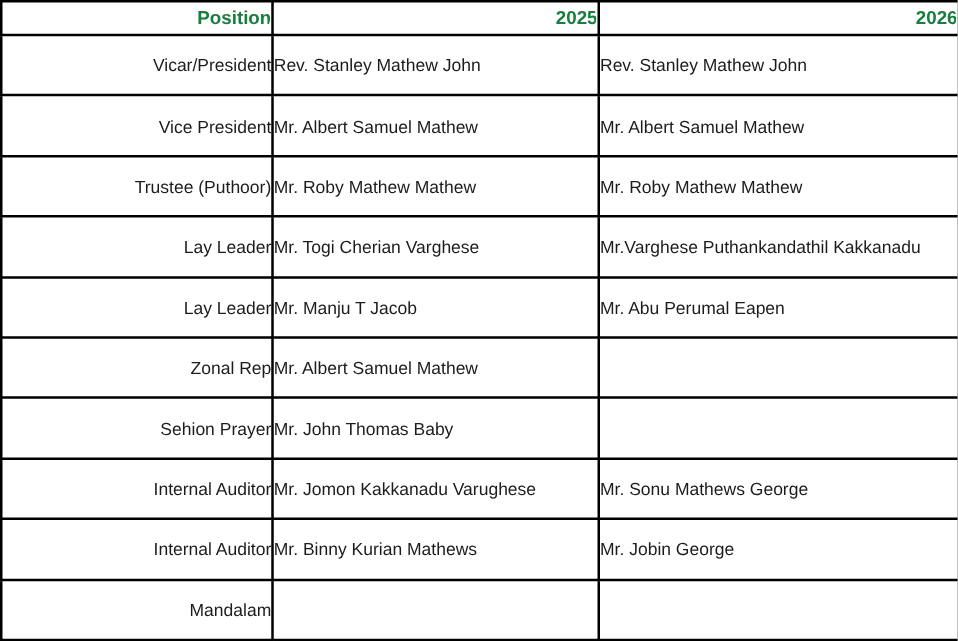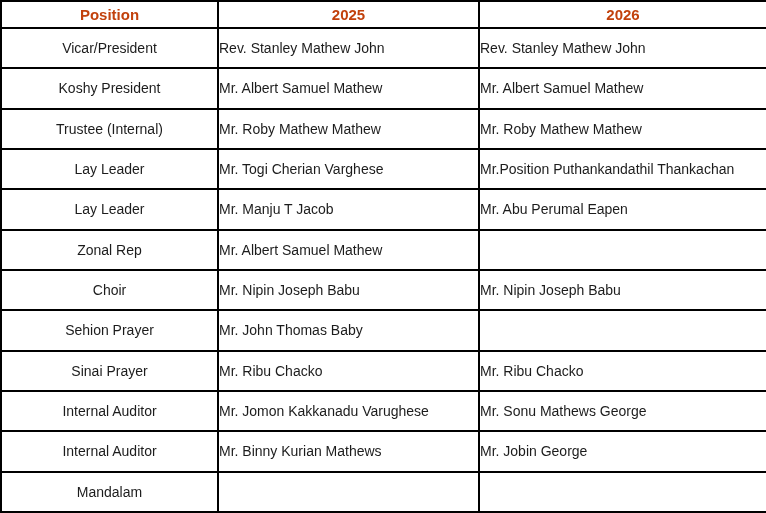--- a/index.html
+++ b/index.html
@@ -32,25 +32,25 @@
     font-size: 14px;
     line-height: 1;
     white-space: nowrap;
     overflow: hidden;
     vertical-align: middle;
     height: 25px;
   }
   table.committee th {
     font-size: 15px;
     font-weight: bold;
-    text-align: center;
-    color: #c2410c;
+    text-align: right;
+    color: #15803d;
     border-radius: 13px;
   }
-  td.cell-pos  { padding-left: 22px; text-align: center; }
+  td.cell-pos  { padding-left: 22px; text-align: right; }
   td.cell-2025 { padding-left: 28px; text-align: left; }
   td.cell-2026 { padding-left: 14px; text-align: left; }
 </style>
 </head>
 <body>
 
 <table class="committee">
   <colgroup>
     <col class="c-pos">
     <col class="c-2025">
@@ -63,58 +63,48 @@
       <th>2026</th>
     </tr>
   </thead>
   <tbody id="table-body">
       <tr>
         <td class="cell-pos">Vicar/President</td>
         <td class="cell-2025">Rev. Stanley Mathew John</td>
         <td class="cell-2026">Rev. Stanley Mathew John</td>
       </tr>
       <tr>
-        <td class="cell-pos">Koshy President</td>
+        <td class="cell-pos">Vice President</td>
         <td class="cell-2025">Mr. Albert Samuel Mathew</td>
         <td class="cell-2026">Mr. Albert Samuel Mathew</td>
       </tr>
       <tr>
-        <td class="cell-pos">Trustee (Internal)</td>
+        <td class="cell-pos">Trustee (Puthoor)</td>
         <td class="cell-2025">Mr. Roby Mathew Mathew</td>
         <td class="cell-2026">Mr. Roby Mathew Mathew</td>
       </tr>
       <tr>
         <td class="cell-pos">Lay Leader</td>
         <td class="cell-2025">Mr. Togi Cherian Varghese</td>
-        <td class="cell-2026">Mr.Position Puthankandathil Thankachan</td>
+        <td class="cell-2026">Mr.Varghese Puthankandathil Kakkanadu</td>
       </tr>
       <tr>
         <td class="cell-pos">Lay Leader</td>
         <td class="cell-2025">Mr. Manju T Jacob</td>
         <td class="cell-2026">Mr. Abu Perumal Eapen</td>
       </tr>
       <tr>
         <td class="cell-pos">Zonal Rep</td>
         <td class="cell-2025">Mr. Albert Samuel  Mathew</td>
         <td class="cell-2026"></td>
       </tr>
       <tr>
-        <td class="cell-pos">Choir</td>
-        <td class="cell-2025">Mr. Nipin Joseph Babu</td>
-        <td class="cell-2026">Mr. Nipin Joseph Babu</td>
-      </tr>
-      <tr>
         <td class="cell-pos">Sehion Prayer</td>
         <td class="cell-2025">Mr. John Thomas Baby</td>
         <td class="cell-2026"></td>
-      </tr>
-      <tr>
-        <td class="cell-pos">Sinai Prayer</td>
-        <td class="cell-2025">Mr. Ribu Chacko</td>
-        <td class="cell-2026">Mr. Ribu Chacko</td>
       </tr>
       <tr>
         <td class="cell-pos">Internal Auditor</td>
         <td class="cell-2025">Mr. Jomon Kakkanadu Varughese</td>
         <td class="cell-2026">Mr. Sonu Mathews George</td>
       </tr>
       <tr>
         <td class="cell-pos">Internal Auditor</td>
         <td class="cell-2025">Mr. Binny Kurian Mathews</td>
         <td class="cell-2026">Mr. Jobin George</td>

